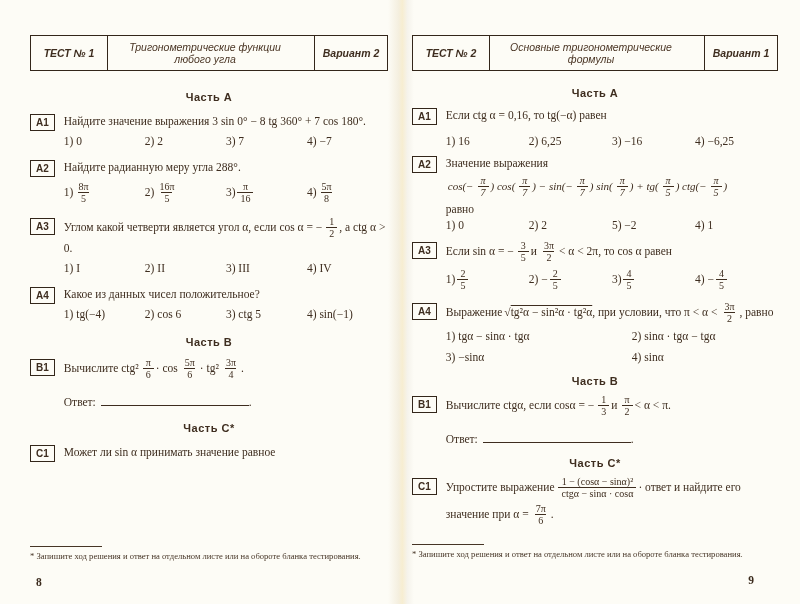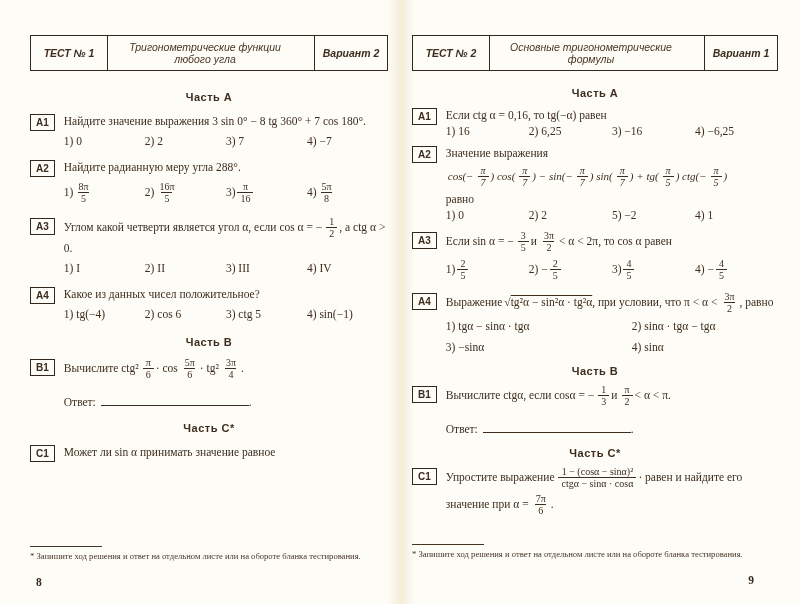--- a/index.html
+++ b/index.html
@@ -183,21 +183,21 @@
       <div class="cell title" data-bind="document.right_page.header.title">Основные тригонометрические формулы</div>
       <div class="cell variant" data-bind="document.right_page.header.variant_label">Вариант 1</div>
     </div>
 
     <div class="part part-a" data-bind="document.right_page.part_a_heading">Часть А</div>
 
     <div class="q mt8">
       <span class="qlabel" data-bind="document.right_page.a1.label">А1</span>
       <div class="qbody">
         <div class="qtext" data-bind="document.right_page.a1.text">Если ctg α = 0,16, то tg(−α) равен</div>
-        <div class="opts" style="margin-top:1px;align-items:flex-end;">
+        <div class="opts" style="margin-top:11px;align-items:flex-end;">
           <span class="opt" data-bind="document.right_page.a1.options.0">1) 16</span>
           <span class="opt" data-bind="document.right_page.a1.options.1">2) 6,25</span>
           <span class="opt" data-bind="document.right_page.a1.options.2">3) −16</span>
           <span class="opt" data-bind="document.right_page.a1.options.3">4) −6,25</span>
         </div>
       </div>
     </div>
 
     <div class="q mt8">
       <span class="qlabel" data-bind="document.right_page.a2.label">А2</span>
@@ -307,21 +307,21 @@
 
     <div class="part part-c" data-bind="document.right_page.part_c_heading">Часть С*</div>
 
     <div class="q mt8">
       <span class="qlabel" data-bind="document.right_page.c1.label">С1</span>
       <div class="qbody">
         <div class="qtext fline">
           <span data-bind="document.right_page.c1.t1">Упростите выражение</span><span class="frac bigfrac">
               <span class="fnum" data-bind="document.right_page.c1.bf.num">1 − (cosα − sinα)²</span>
               <span class="fden" data-bind="document.right_page.c1.bf.den">ctgα − sinα · cosα</span>
-            </span><span data-bind="document.right_page.c1.t2">· равен и найдите его</span>
+            </span><span data-bind="document.right_page.c1.t2">· ответ и найдите его</span>
         </div>
         <div class="qtext fline" style="margin-top:4px;">
           <span data-bind="document.right_page.c1.t3">значение при α =</span><span class="frac">
               <span class="fnum" data-bind="document.right_page.c1.fr.num">7π</span>
               <span class="fden" data-bind="document.right_page.c1.fr.den">6</span>
             </span><span data-bind="document.right_page.c1.t4">.</span>
         </div>
       </div>
     </div>
   </div>

